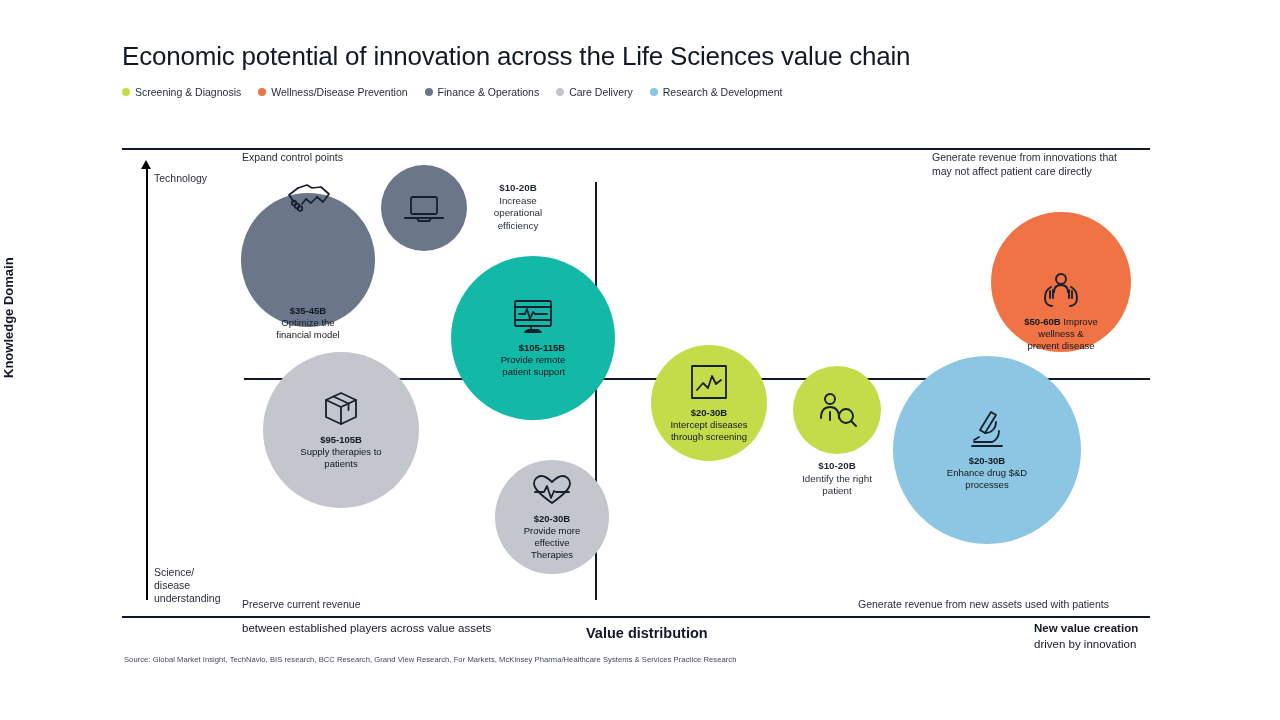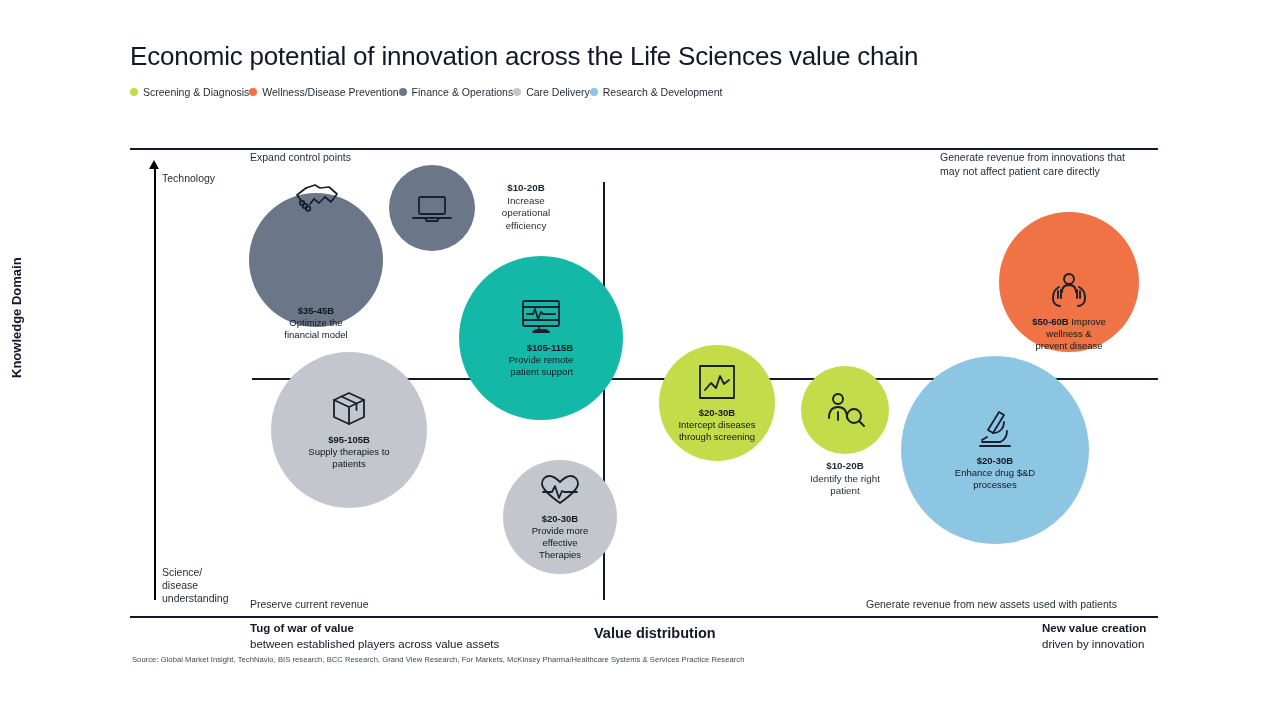--- a/index.html
+++ b/index.html
@@ -4,33 +4,33 @@
 <style>
   html,body{margin:0;padding:0;}
   body{
     width:1280px;height:720px;
     background:#ffffff;
     font-family:"Liberation Sans", sans-serif;
     color:#0d1b2a;
     overflow:hidden;
     position:relative;
   }
-  #stage{position:absolute;left:12px;top:0;width:1256px;height:720px;}
+  #stage{position:absolute;left:4px;top:0;width:1256px;height:720px;}
 
   
   #title{
     position:absolute;left:118px;top:41px;
     font-size:26px;font-weight:400;letter-spacing:-0.2px;
     color:#111827;white-space:nowrap;
   }
 
   
   #legend{
     position:absolute;left:118px;top:86px;
-    display:flex;align-items:center;
+    display:flex;align-items:center;gap:17px;
     font-size:10.5px;color:#1f2933;white-space:nowrap;
   }
   .legend-item{display:flex;align-items:center;gap:5px;}
   .legend-dot{width:8px;height:8px;border-radius:50%;display:inline-block;flex:0 0 auto;}
 
   
   #section-head{
     position:absolute;left:132px;top:124px;
     font-size:15.5px;white-space:nowrap;
   }
@@ -264,21 +264,20 @@
           <div style="height: 6px;"></div>
           <div class="btext"><b>$50-60B</b> Improve<br>wellness &amp;<br>prevent disease</div>
         </div>
       </div>
   </div>
 
   <div id="x-rule"></div>
   <div id="x-title">Value distribution</div>
 
   <div class="foot-block" id="foot-left">
-    <span class="foot-strong">Tug of war of value</span>
     <span class="foot-sub">between established players across value assets</span>
   </div>
   <div class="foot-block" id="foot-right">
     <span class="foot-strong">New value creation</span>
     <span class="foot-sub">driven by innovation</span>
   </div>
 
   <div id="source">Source: Global Market Insight, TechNavio, BIS research, BCC Research, Grand View Research, For Markets, McKinsey Pharma/Healthcare Systems &amp; Services Practice Research</div>
 </div>
 

